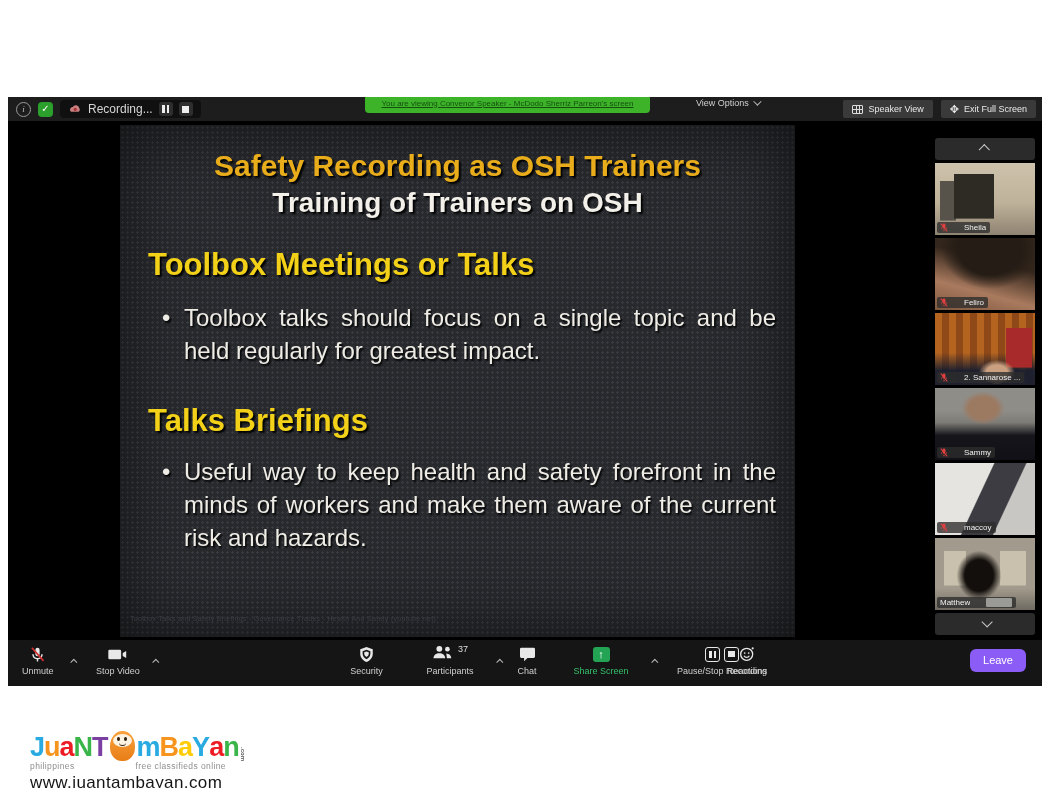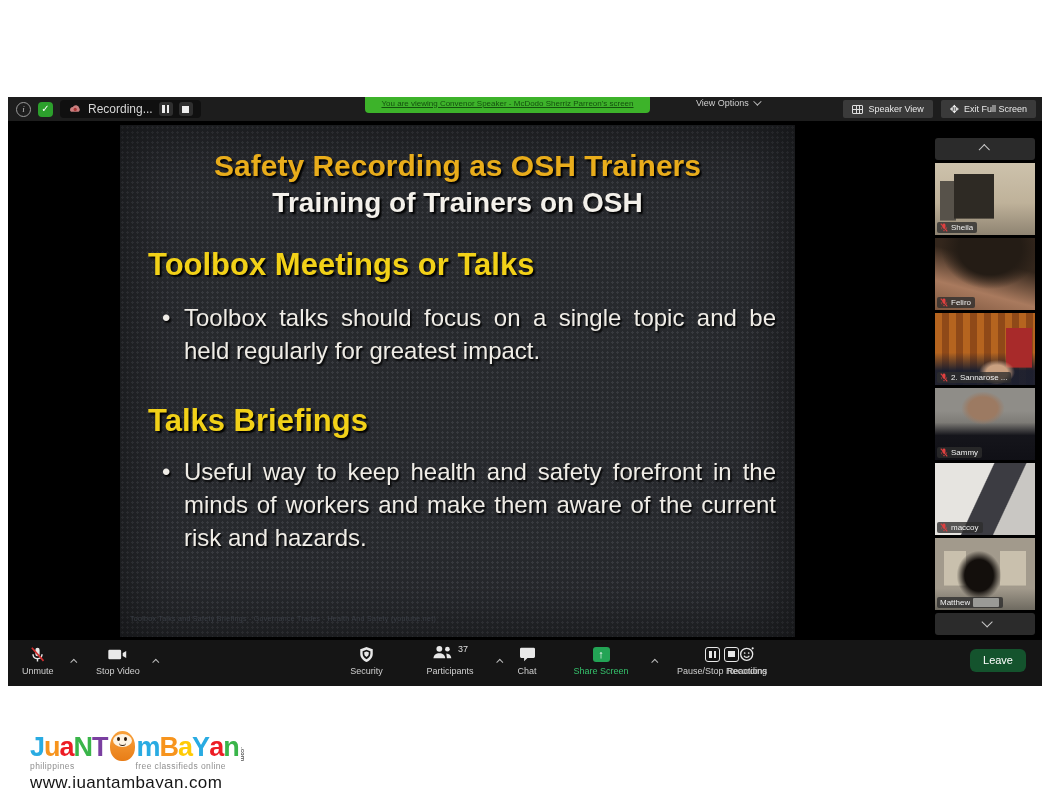--- a/index.html
+++ b/index.html
@@ -54,21 +54,21 @@
   .sec-bullet.b2 { top:330px; }
   .sec-bullet::before { content:"•"; position:absolute; left:-22px; top:0; color:#efece6; }
   .slide-footnote { position:absolute; left:10px; top:490px; font-size:7px; color:#3a3e46; letter-spacing:.3px; }
 
   
   .sidebar { position:absolute; right:7px; top:41px; width:100px; }
   .scroll-btn { width:100%; height:22px; background:#2b2b2b; border-radius:3px; display:flex; align-items:center; justify-content:center; margin-bottom:3px; }
   .scroll-btn.bottom { margin-top:1px; margin-bottom:0; }
   .scroll-btn .chev { width:8px; height:8px; border-color:#c9c9c9; }
   .tile { position:relative; width:100%; height:72px; margin-bottom:3px; overflow:hidden; background:#222; }
-  .chip { position:absolute; left:2px; bottom:2px; display:flex; align-items:center; gap:3px; background:rgba(45,45,45,.78); border-radius:2px; padding:1px 4px 1px 3px; max-width:92px; }
+  .chip { position:absolute; left:2px; bottom:2px; display:flex; align-items:center; gap:16px; background:rgba(45,45,45,.78); border-radius:2px; padding:1px 4px 1px 3px; max-width:92px; }
   .chip .pname { color:#f0f0f0; font-size:8px; white-space:nowrap; overflow:hidden; }
   .chip svg { flex:0 0 auto; }
   .chip .graybox { display:inline-block; width:26px; height:9px; background:#9a9a96; border-radius:1px; }
 
   
   .scene-sheila { background:
     linear-gradient(#2e2a24,#2e2a24) 32% 42%/40% 62% no-repeat,
     linear-gradient(#57524a,#57524a) 6% 55%/16% 55% no-repeat,
     linear-gradient(180deg,#cdc2ac 0%,#bfb29a 55%,#8f8472 100%); }
   .scene-feliro { background:
@@ -97,21 +97,21 @@
   .tbtn .tlabel { font-size:9px; color:#cfcfcf; white-space:nowrap; }
   .tbtn .ticon { height:18px; display:flex; align-items:center; justify-content:center; gap:4px; }
   .caret { position:absolute; top:10px; }
   .caret .chev { width:5px; height:5px; border-width:1.3px; }
   .count-badge { font-size:9px; color:#ddd; position:relative; top:-5px; }
   .share-ico { width:17px; height:15px; background:#23a455; border-radius:3px; display:flex; align-items:center; justify-content:center; color:#fff; font-size:11px; font-weight:bold; }
   .share-label { color:#35c06b !important; }
   .recbar-ico { width:15px; height:15px; border:1.6px solid #e8e8e8; border-radius:3px; display:flex; align-items:center; justify-content:center; }
   .recbar-ico .pause-bars i { background:#e8e8e8; width:2.4px; height:7px; }
   .recbar-ico .stop-sq { width:6.5px; height:6.5px; background:#e8e8e8; }
-  .leave-btn { position:absolute; right:16px; top:9px; background:#14532d; color:#fff; font-size:11px; border-radius:6px; padding:6px 13px; line-height:1; }
+  .leave-btn { position:absolute; right:16px; top:9px; background:#8b5cf6; color:#fff; font-size:11px; border-radius:6px; padding:6px 13px; line-height:1; }
 
   
   .brand { position:absolute; left:30px; top:727px; width:230px; }
   .wordmark { display:flex; align-items:flex-end; height:34px; font-weight:bold; font-size:27px; line-height:1; letter-spacing:-1px; }
   .wordmark span { display:inline-block; }
   .brand-suffix { font-size:6px; color:#555; writing-mode:vertical-rl; letter-spacing:0; margin-left:1px; line-height:1; }
   .mascot { position:relative; width:27px; height:30px; margin:0 1px; flex:0 0 auto; }
   .m-body { position:absolute; left:1px; top:0; width:25px; height:30px; background:linear-gradient(180deg,#f9a23c,#e87d17); border-radius:50% 50% 46% 46%; }
   .m-face { position:absolute; left:4px; top:3px; width:19px; height:13px; background:#fdf3e3; border-radius:50%; }
   .m-eye { position:absolute; top:6px; width:3px; height:4px; background:#2b1a0c; border-radius:50%; }

